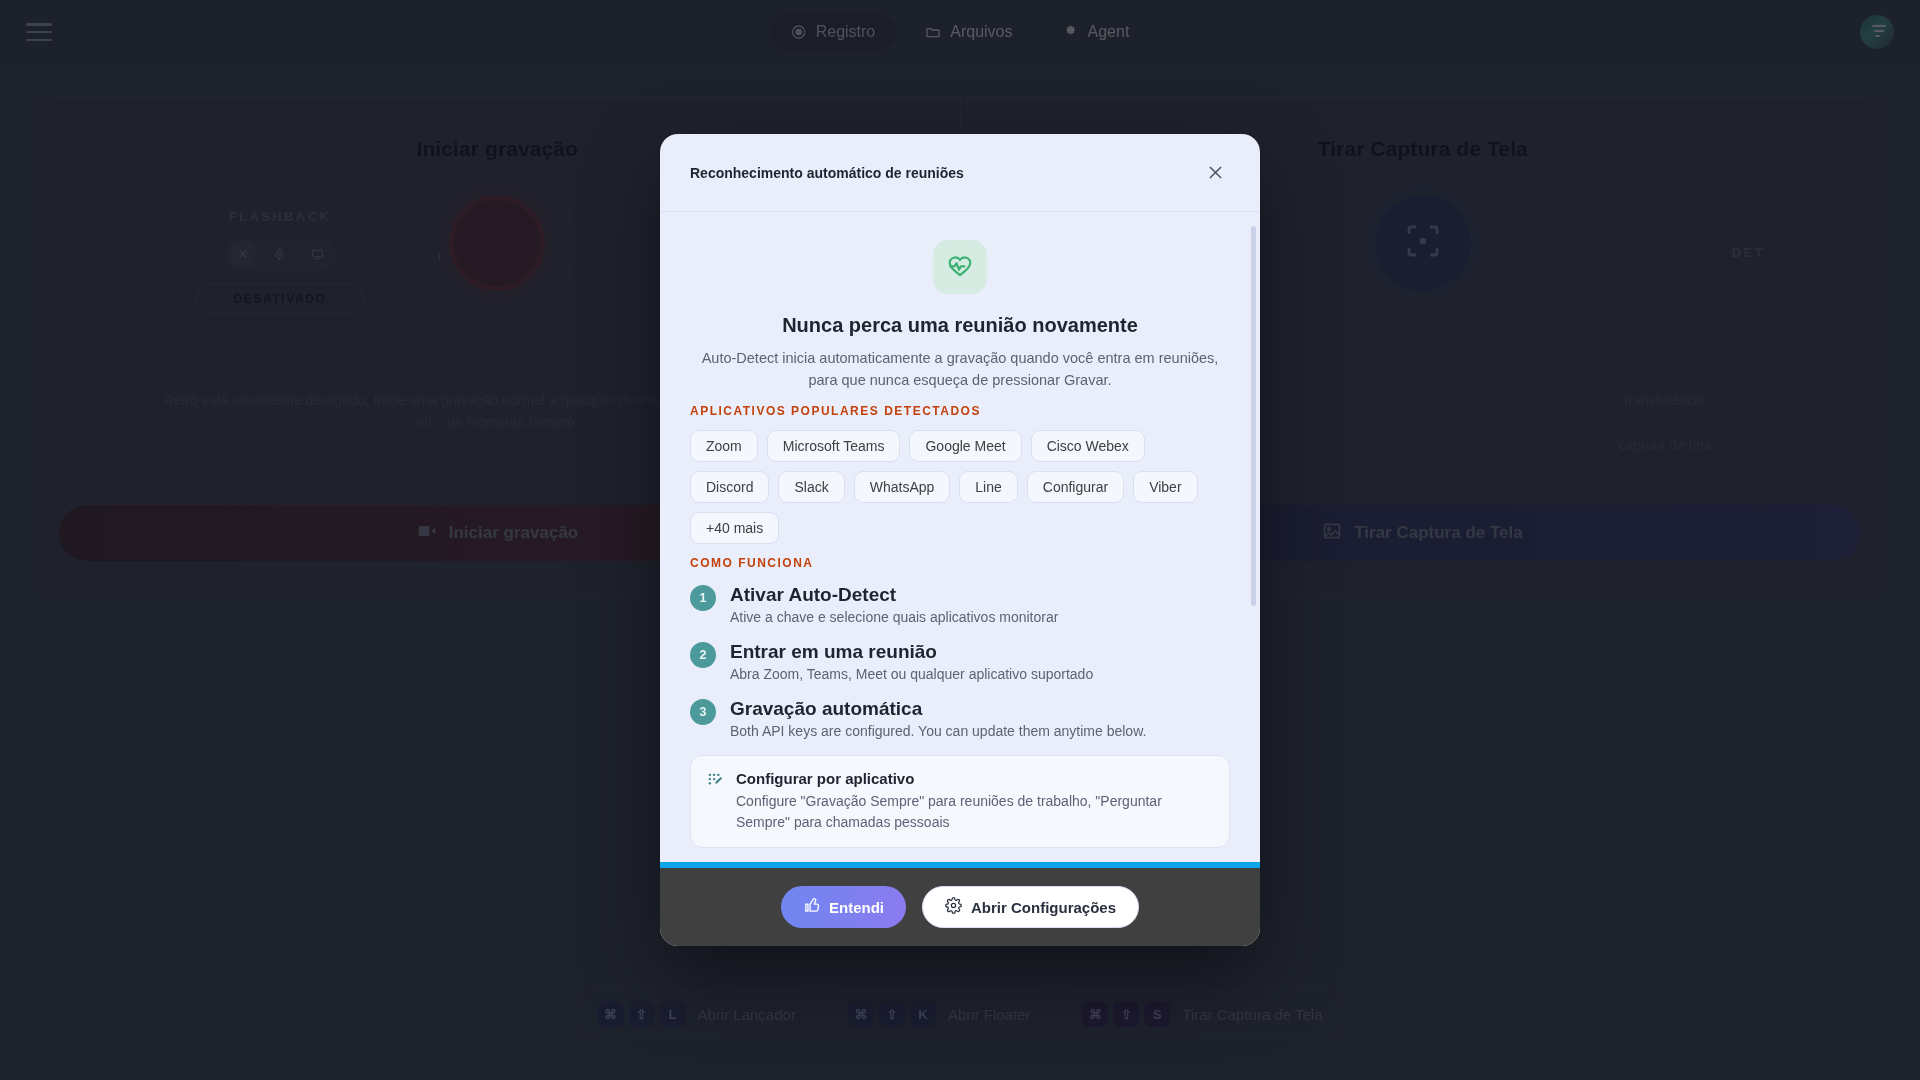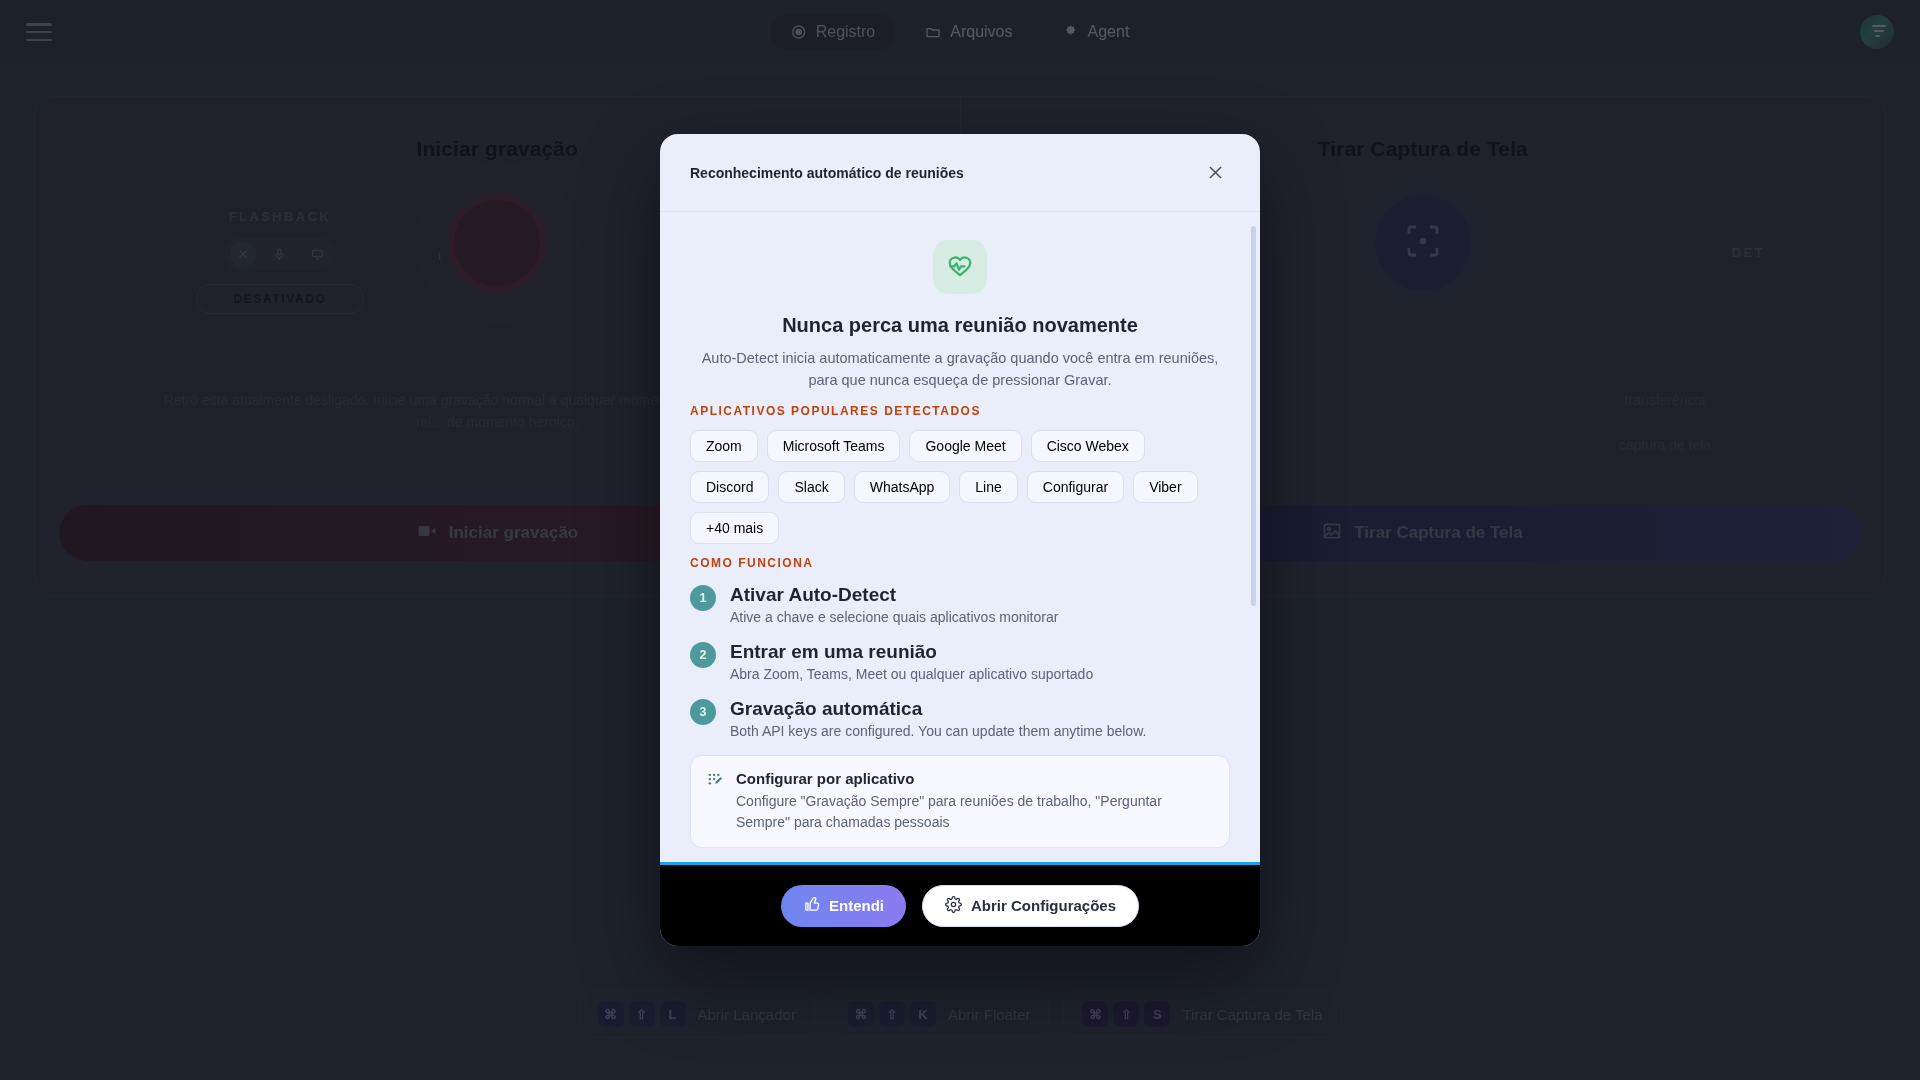--- a/index.html
+++ b/index.html
@@ -202,21 +202,21 @@
   .section-label {
     margin-top: 12px;
     font-size: 12px; font-weight: 700; letter-spacing: 1.5px;
     color: #c2410c;
   }
 
   .chips { margin-top: 12px; display: flex; flex-wrap: wrap; gap: 9px; }
   .chip-app {
     padding: 7px 15px; border-radius: 9px;
     background: #f4f7fe; border: 1px solid #d9e0f2;
-    font-size: 14px; color: #000000;
+    font-size: 14px; color: #404040;
   }
 
   .steps { margin-top: 14px; }
   .step { display: flex; gap: 14px; margin-bottom: 16px; }
   .step-num {
     flex: none; width: 26px; height: 26px; border-radius: 50%;
     background: #4d9a9c; color: #eaf6f6;
     display: flex; align-items: center; justify-content: center;
     font-size: 12.5px; font-weight: 700;
     margin-top: 1px;
@@ -228,22 +228,22 @@
     margin-top: 8px; padding: 14px 16px;
     border-radius: 12px; background: #f6f8fe; border: 1px solid #dde4f4;
     display: flex; gap: 12px;
   }
   .info-icon { flex: none; color: #3d7f85; margin-top: 2px; }
   .info-title { font-size: 15px; font-weight: 700; color: #1f2430; }
   .info-desc { margin-top: 4px; font-size: 14px; line-height: 1.5; color: #5c6376; }
 
   .modal-footer {
     flex: none; height: 84px;
-    background: #000000;
-    border-top: 3px solid #0ea5e9;
+    background: #404040;
+    border-top: 6px solid #0ea5e9;
     display: flex; align-items: center; justify-content: center; gap: 16px;
   }
   .btn {
     display: flex; align-items: center; gap: 9px;
     height: 42px; padding: 0 22px; border-radius: 21px;
     font-size: 15px; font-weight: 600; cursor: pointer; border: none;
     font-family: "Liberation Sans", sans-serif;
   }
   .btn-primary { background: linear-gradient(95deg,#6f86f0,#8b7bf0); color: #ffffff; }
   .btn-secondary { background: #ffffff; border: 1px solid #d6deef; color: #2a3040; }

